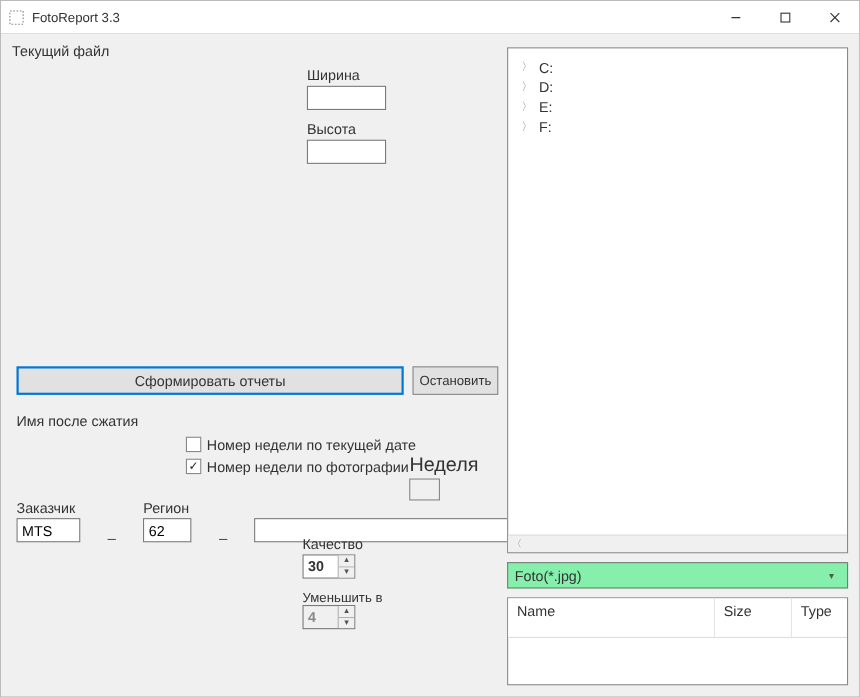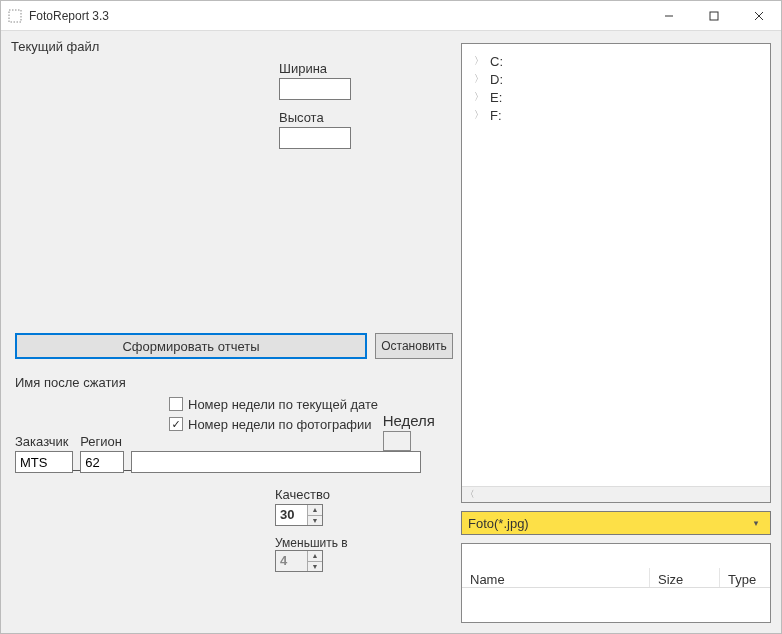--- a/index.html
+++ b/index.html
@@ -137,32 +137,32 @@
     content: "✓";
     color: #222;
     font-size: 11px;
   }
   .chklbl { font-size: 13px; }
   .week-box {
     position: absolute;
     right: 20px;
     top: 18px;
   }
-  .week-box .lbl { font-size: 15px; margin-bottom: 2px; }
+  .week-box .lbl { font-size: 18px; margin-bottom: 2px; }
   .week-input {
     width: 28px; height: 20px;
     border: 1px solid #888;
     background: #f0f0f0;
     display: inline-block;
   }
 
   .fieldsrow {
-    margin-top: 0;
-    display: flex;
-    gap: 0;
+    margin-top: 20px;
+    display: flex;
+    gap: 25px;
     align-items: flex-end;
   }
   .field .lbl { font-size: 13px; margin-bottom: 2px; }
   .field input {
     height: 22px;
     border: 1px solid #7a7a7a;
     background: #fff;
     padding: 2px 4px;
     font-size: 13px;
   }
@@ -250,21 +250,21 @@
   .tree-scrollbar .sb-arrow {
     width: 16px; height:16px;
     display:flex; align-items:center; justify-content:center;
     color:#888; font-size:9px;
   }
 
   .filter {
     margin-top: 8px;
     height: 24px;
     border: 1px solid #7a7a7a;
-    background: #fde047;
+    background: #86efac;
     display: flex;
     align-items: center;
     padding: 0 6px;
     font-size: 13px;
     text-align: right;
   }
   .filter .dd {
     margin-left: auto;
     width: 16px;
     display:flex; align-items:center; justify-content:center;
@@ -272,24 +272,23 @@
   }
 
   .filetable {
     margin-top: 8px;
     height: 80px;
     border: 1px solid #888;
     background: #fff;
   }
   .filetable .thead {
     display: flex;
-    height: 20px;
+    height: 36px;
     background: #fff;
     border-bottom: 1px solid #ddd;
-    margin-top: 24px;
   }
   .filetable .th {
     padding: 4px 8px;
     font-size: 13px;
     border-right: 1px solid #e5e5e5;
   }
   .filetable .th.name { flex: 1; }
   .filetable .th.size { width: 70px; }
   .filetable .th.type { width: 50px; border-right: none; }
 </style>

